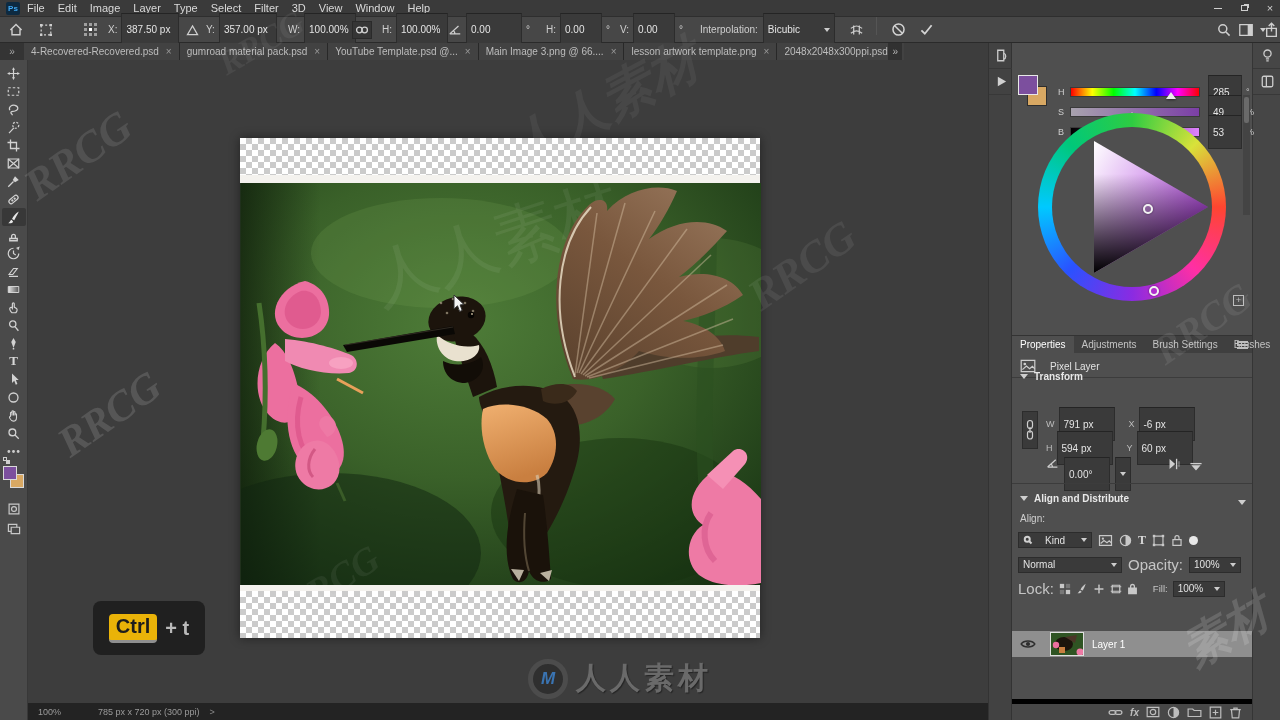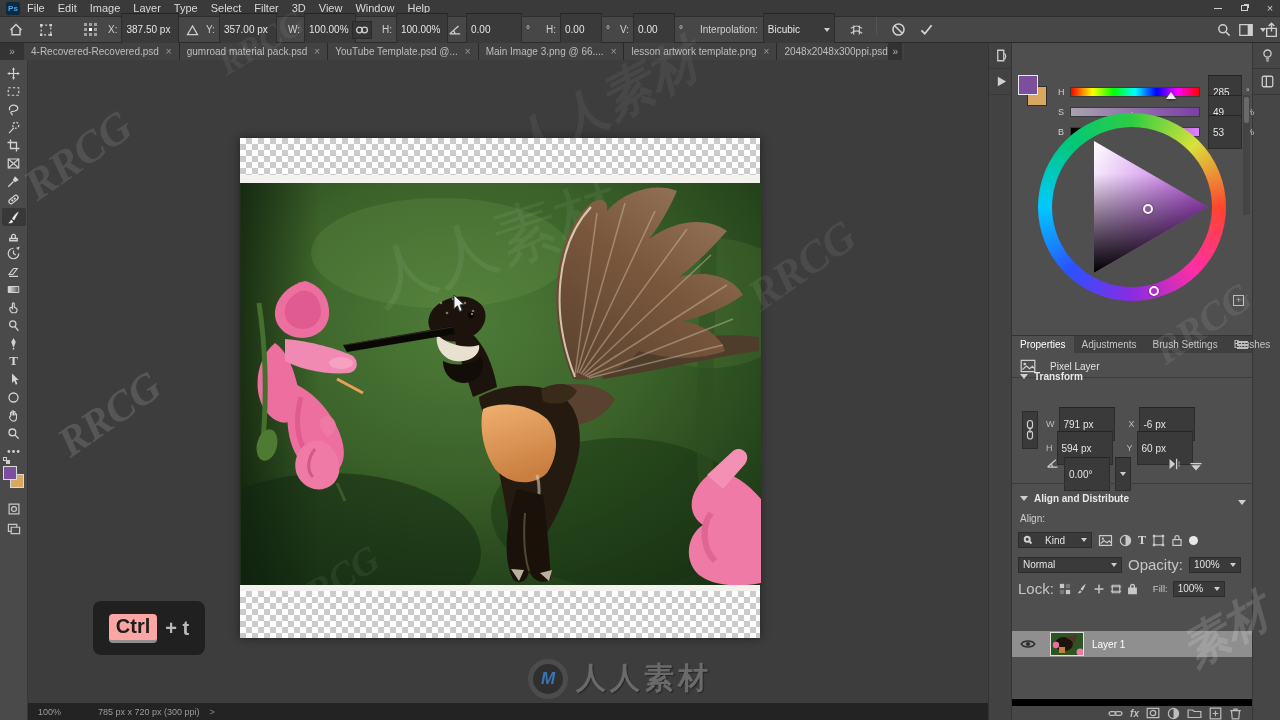--- a/index.html
+++ b/index.html
@@ -61,21 +61,21 @@
   #cursor { position:absolute; left:424px; top:234px; width:14px; height:20px; z-index:30; }
 
   
   #statusbar { position:absolute; left:0; top:643px; width:960px; height:17px; background:#232323; display:flex; align-items:center; font-size:9px; color:#9a9a9a; }
   #statusbar .zoompct { margin-left:10px; width:46px; }
   #statusbar .docinfo { margin-left:14px; }
   #statusbar .st-chev { margin-left:10px; color:#8a8a8a; }
 
   
   #shortcut { position:absolute; left:65px; top:541px; width:112px; height:54px; background:rgba(28,28,28,.88); border-radius:8px; display:flex; align-items:center; justify-content:center; gap:8px; z-index:60; }
-  #key-cap { background:#fca5a5; color:#1d1d1d; font-weight:bold; font-size:20px; padding:1px 7px 2px; border-radius:4px; border-bottom:3px solid #8f8f8f; }
+  #key-cap { background:#eab308; color:#1d1d1d; font-weight:bold; font-size:20px; padding:1px 7px 2px; border-radius:4px; border-bottom:3px solid #8f8f8f; }
   #key-suffix { color:#b9b9b9; font-weight:bold; font-size:20px; }
 
   
   #brand { position:absolute; left:500px; top:598px; display:flex; align-items:center; gap:8px; z-index:55; opacity:.9; }
   #brand-logo { width:40px; height:40px; border-radius:50%; border:5px solid #4e4e4e; display:flex; align-items:center; justify-content:center; color:#3a7abf; font-weight:bold; font-style:italic; font-size:17px; background:#2e2e2e; }
   #brand-text { font-size:30px; font-weight:bold; color:#6f6f6f; letter-spacing:4px; text-shadow:1px 1px 1px #222; }
 
   
   .wm { position:absolute; font-family:"Liberation Serif","DejaVu Serif",serif; font-weight:bold; font-style:italic; color:#ffffff; pointer-events:none; z-index:40; }
 
@@ -112,21 +112,21 @@
   .tf-label { font-size:9px; color:#bdbdbd; margin-right:4px; }
   .tf-fld { width:56px; }
   #prop-scroll { position:absolute; right:2px; top:52px; width:7px; height:120px; background:#444; }
   #prop-thumb { position:absolute; left:1px; top:2px; width:5px; height:26px; background:#6a6a6a; border-radius:2px; }
 
   
   #layer-row { position:absolute; left:0; width:240px; height:26px; background:#8f8f8f; display:flex; align-items:center; }
   #layer-thumb { width:34px; height:24px; border:1px solid #e0e0e0; margin-left:14px; background:#274a1e; position:relative; overflow:hidden; }
   #layer-name { font-size:10px; color:#ffffff; margin-left:8px; }
   .mini { display:flex; align-items:center; justify-content:center; }
-  #layers-bottom { position:absolute; left:0; top:656px; width:240px; height:21px; background:#474747; border-top:7px solid #000000; display:flex; align-items:center; justify-content:flex-end; gap:7px; padding-right:10px; }
+  #layers-bottom { position:absolute; left:0; top:656px; width:240px; height:21px; background:#474747; border-top:5px solid #000000; display:flex; align-items:center; justify-content:flex-end; gap:7px; padding-right:10px; }
   .ddbox { display:inline-flex; align-items:center; justify-content:space-between; background:#3a3a3a; border:1px solid #2c2c2c; height:16px; font-size:10px; color:#e2e2e2; padding:0 4px; }
 </style>
 </head>
 <body>
 
 <div id="titlebar" class="abs">
   <div id="ps-logo">Ps</div>
   <span class="menu-item">File</span>
   <span class="menu-item">Edit</span>
   <span class="menu-item">Image</span>

